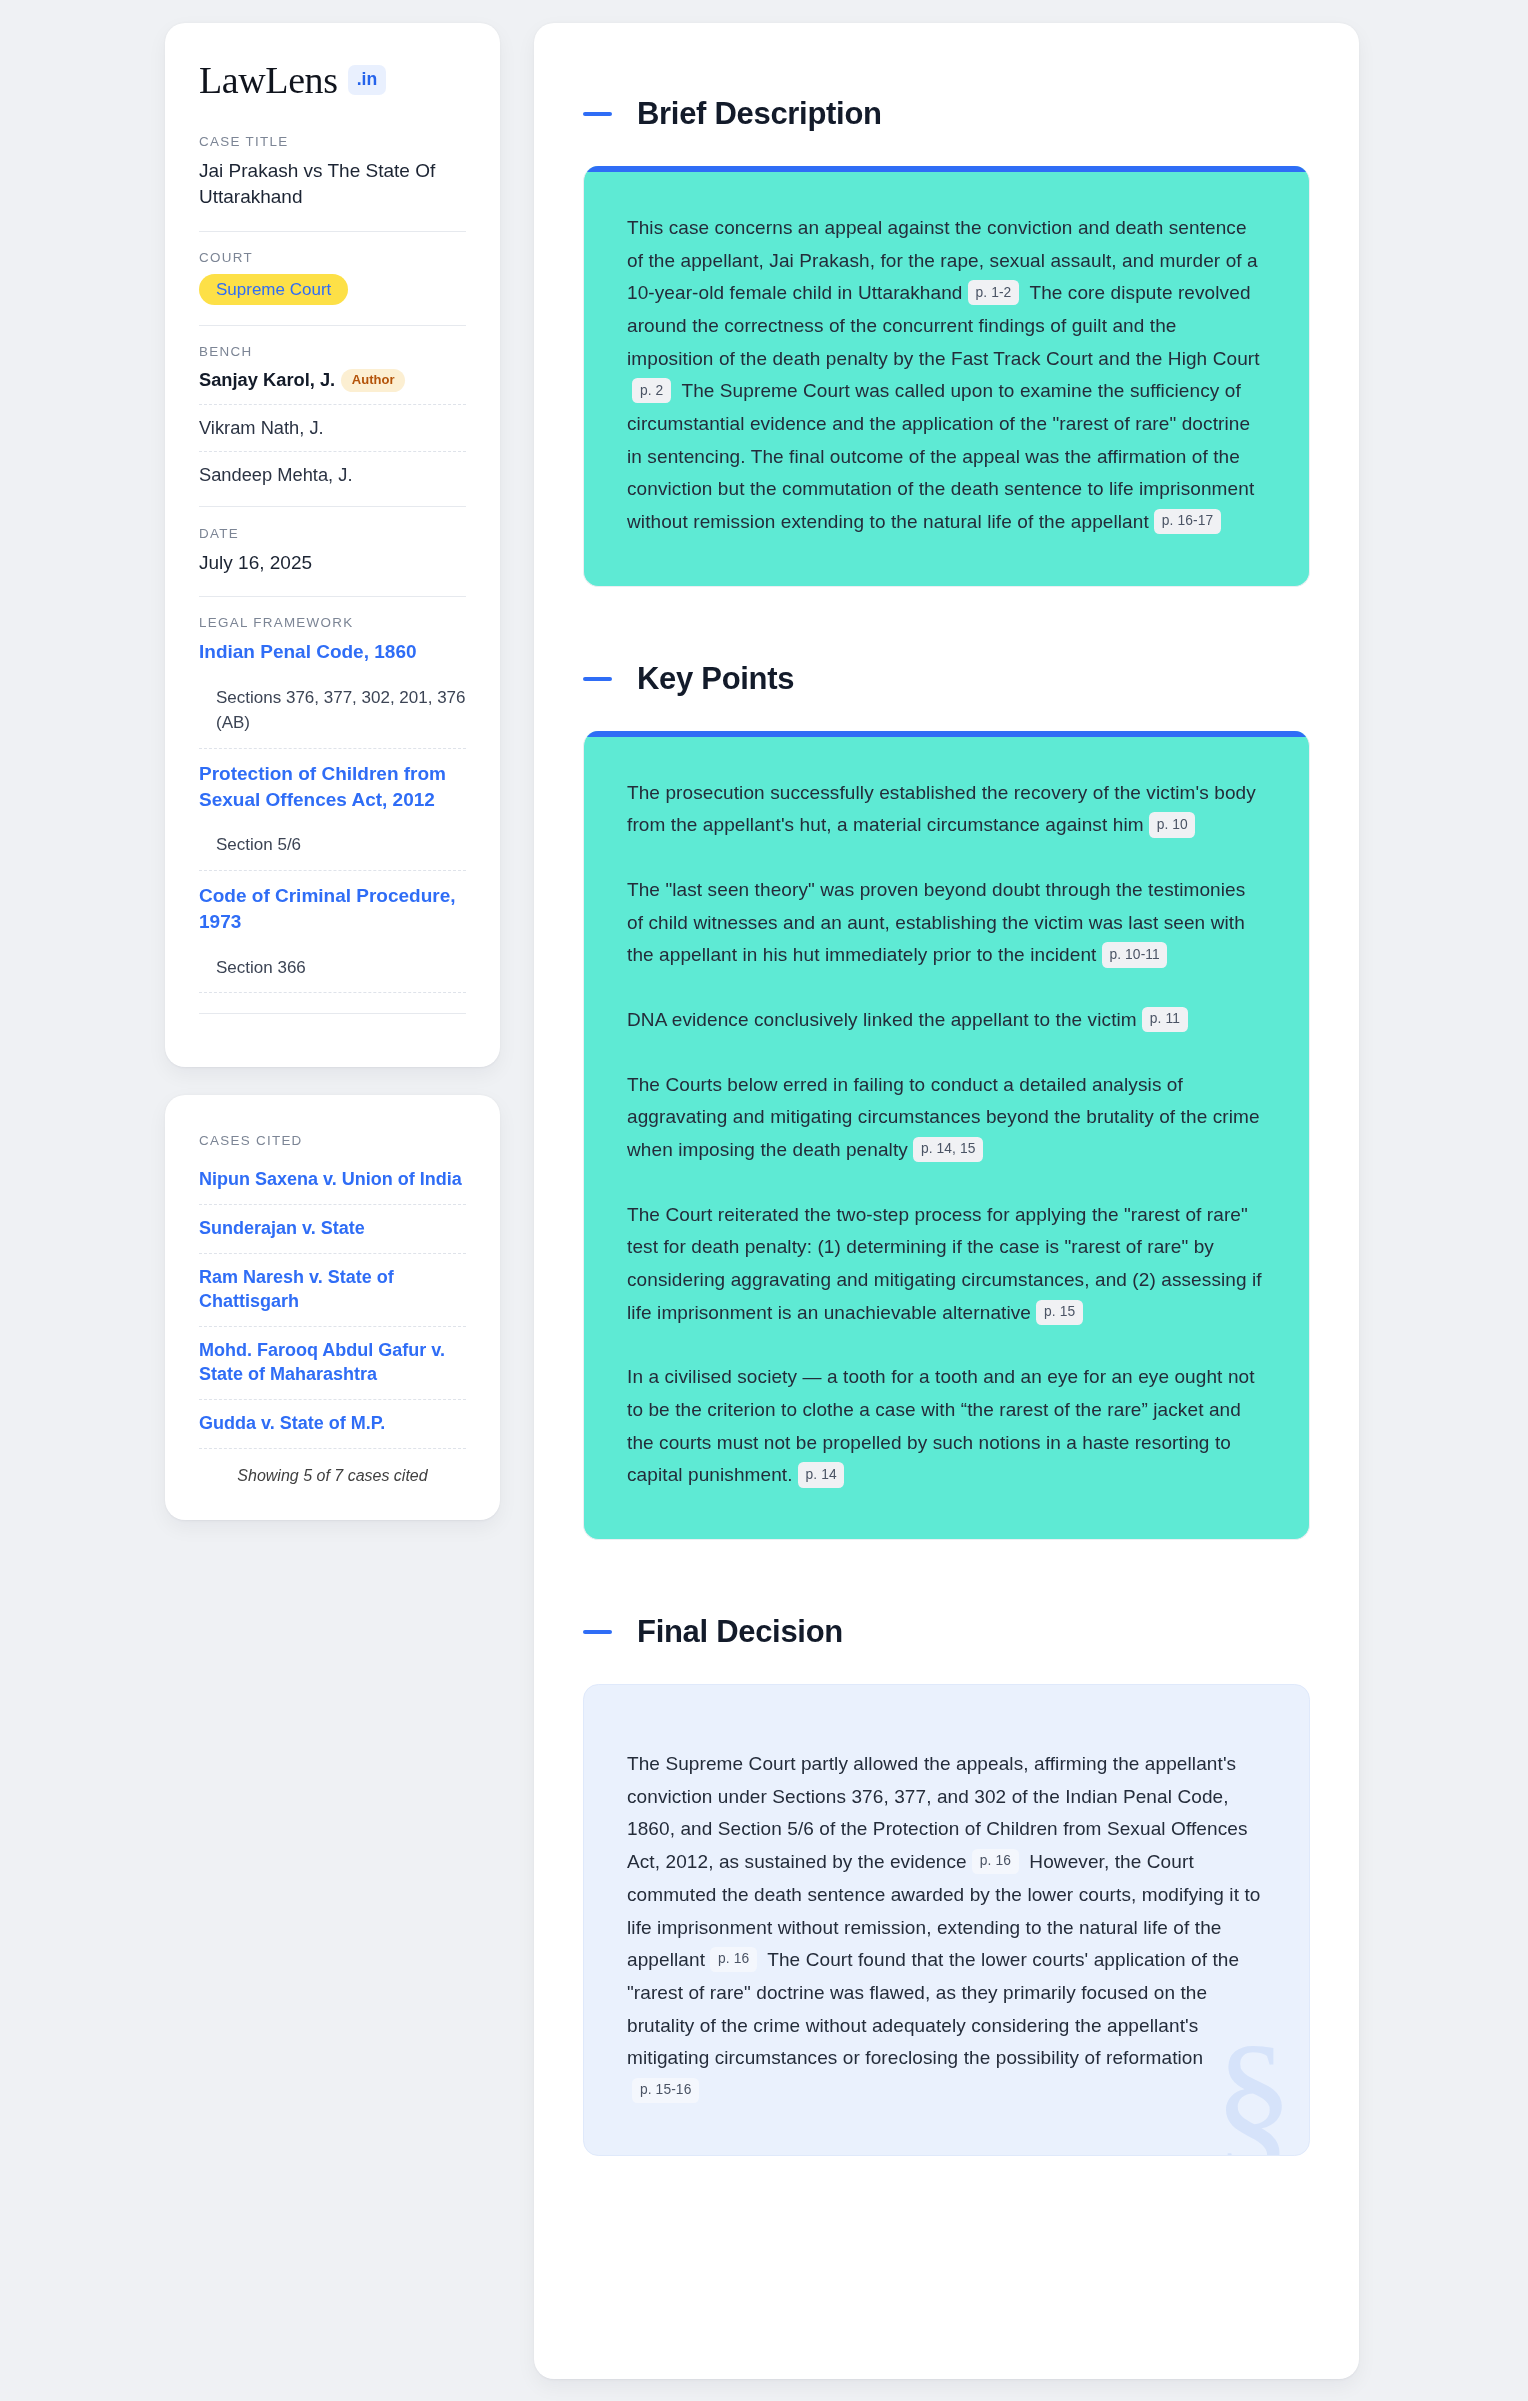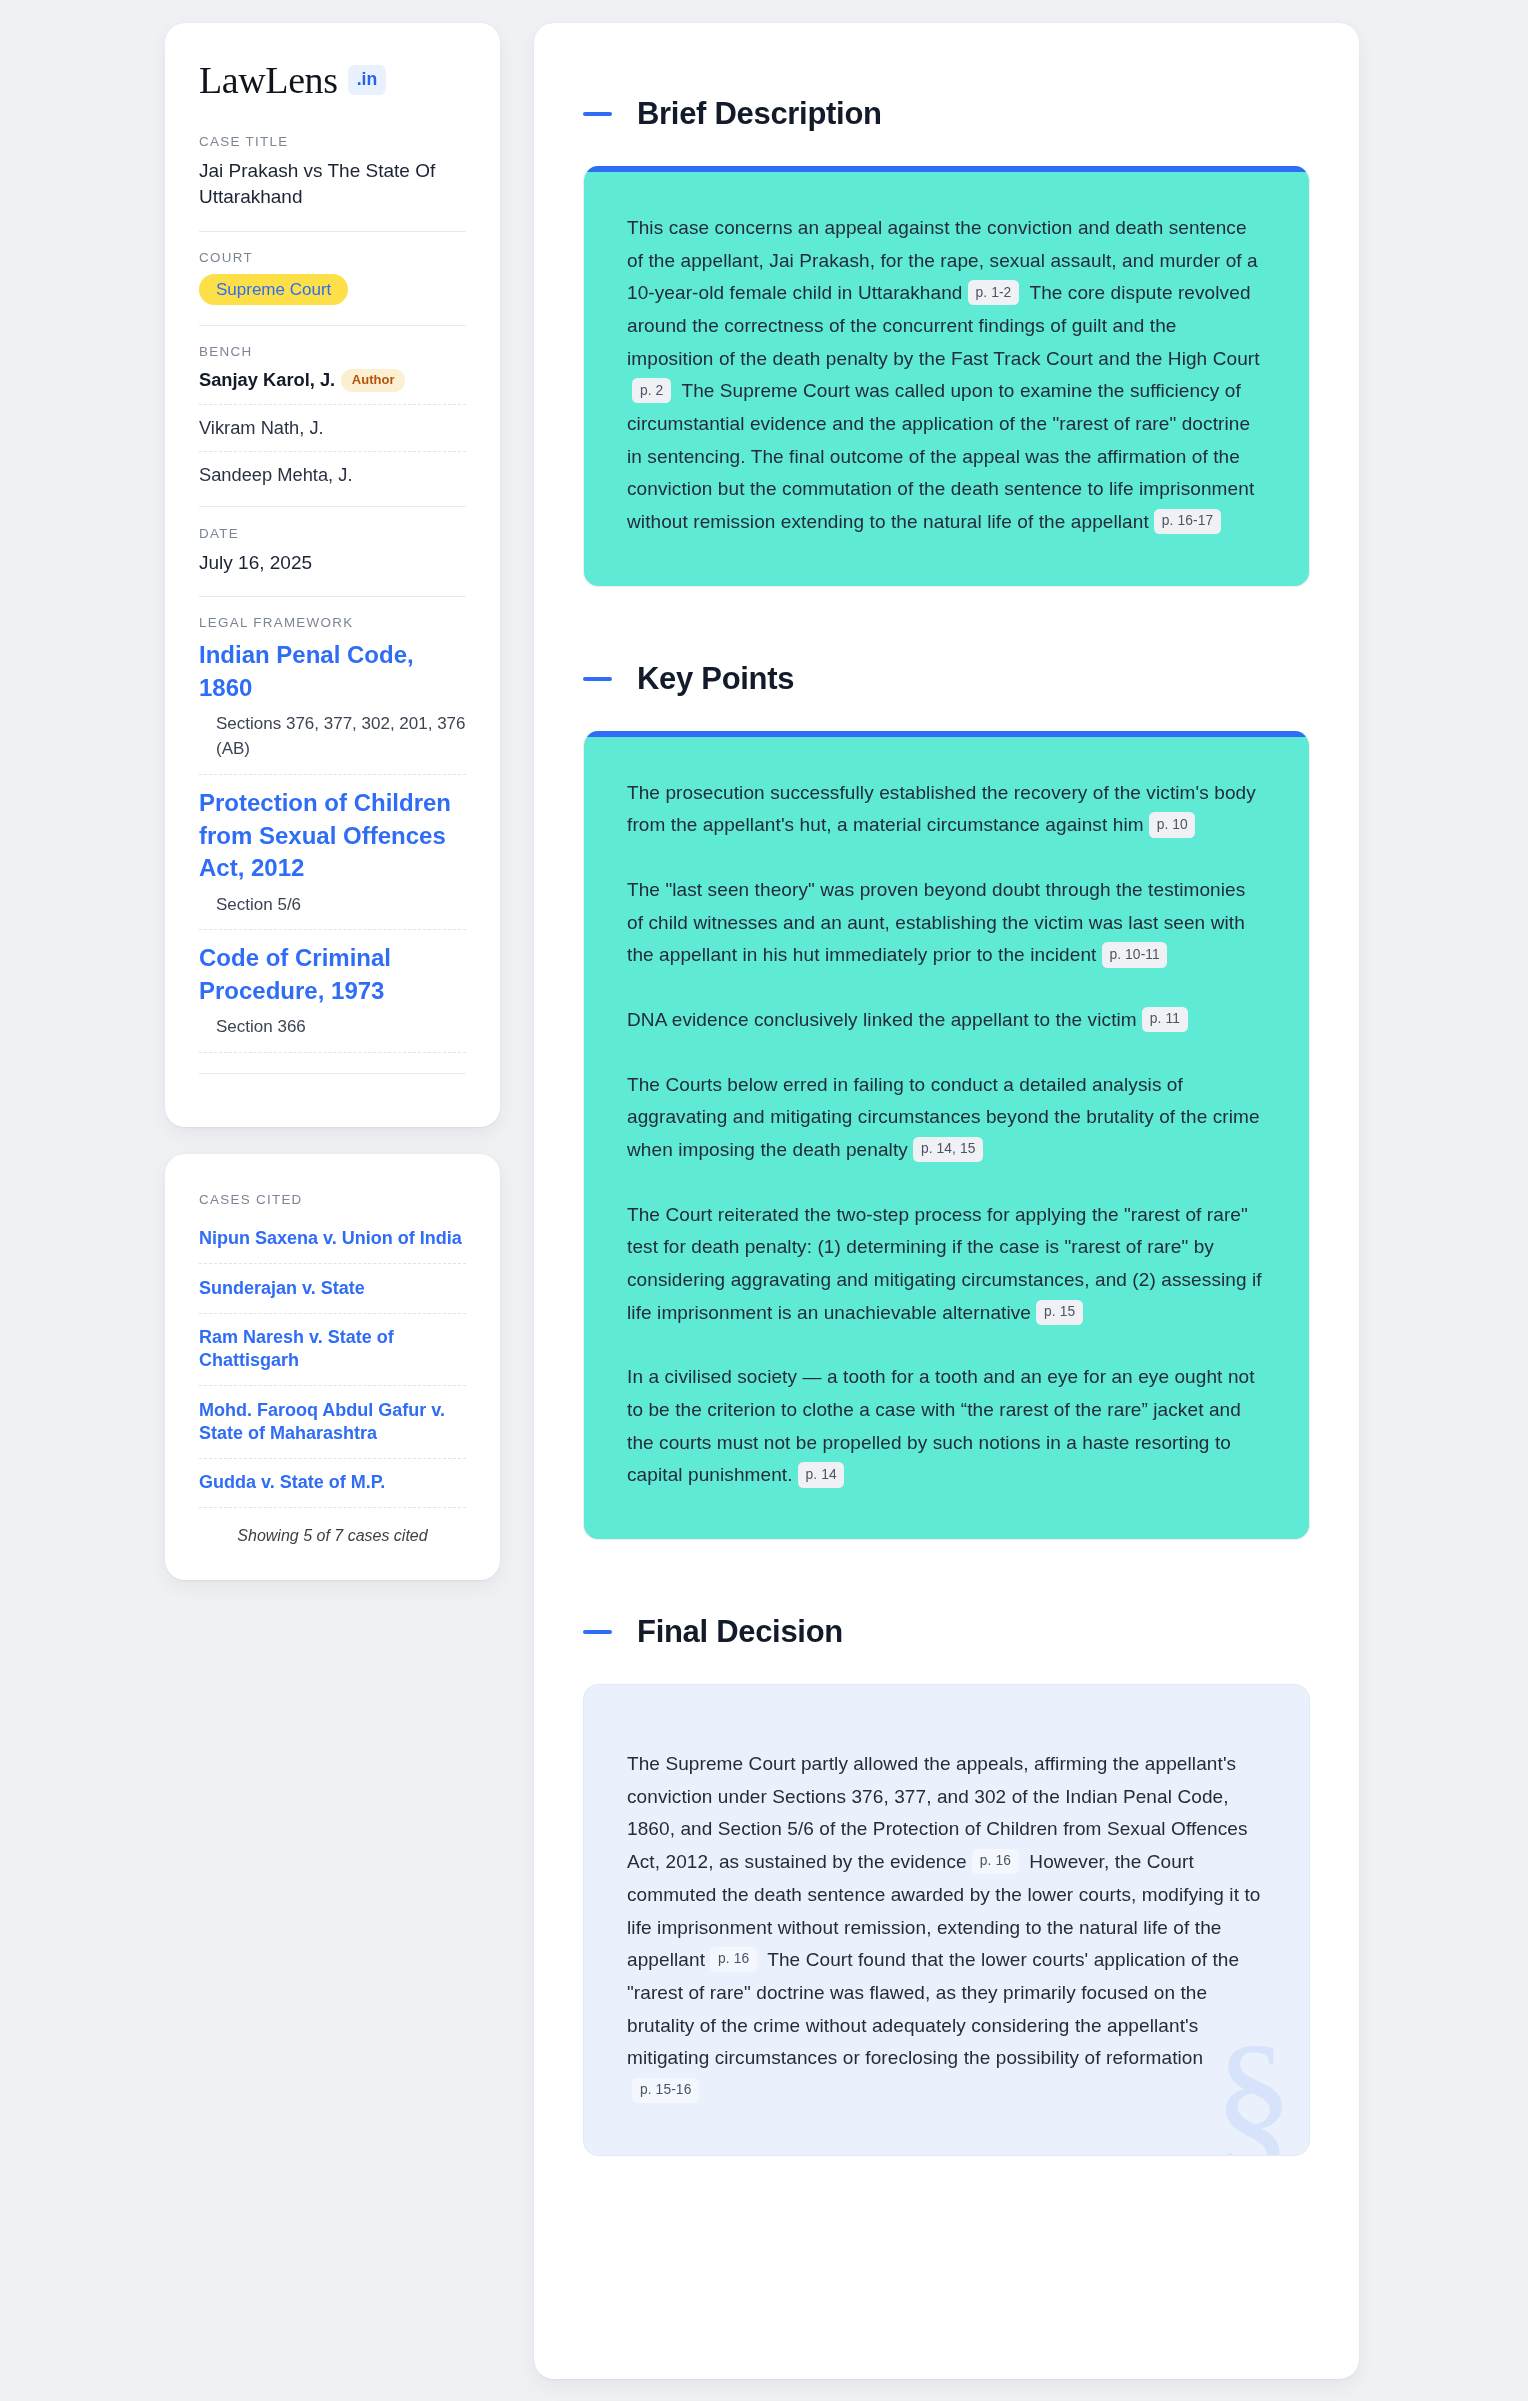--- a/index.html
+++ b/index.html
@@ -113,32 +113,32 @@
     color: #b45309;
     font-size: 13px;
     font-weight: 700;
     border-radius: 764px;
     padding: 4.6px 10.7px 5.4px 10.7px;
     line-height: 1;
   }
 
   .law-link {
     display: block;
-    font-size: 24px;
+    font-size: 19px;
     line-height: 1.35;
     font-weight: 700;
     color: #2f6df6;
     text-decoration: none;
   }
   .law-sections {
     font-size: 17px;
     line-height: 1.5;
     color: #3c4454;
     padding-left: 17px;
-    margin-top: 7px;
+    margin-top: 20px;
   }
 
   .cases-label {
     font-size: 13.4px;
     letter-spacing: 1.3px;
     color: #7c8595;
     margin-bottom: 20px;
   }
   .case-link {
     display: block;

